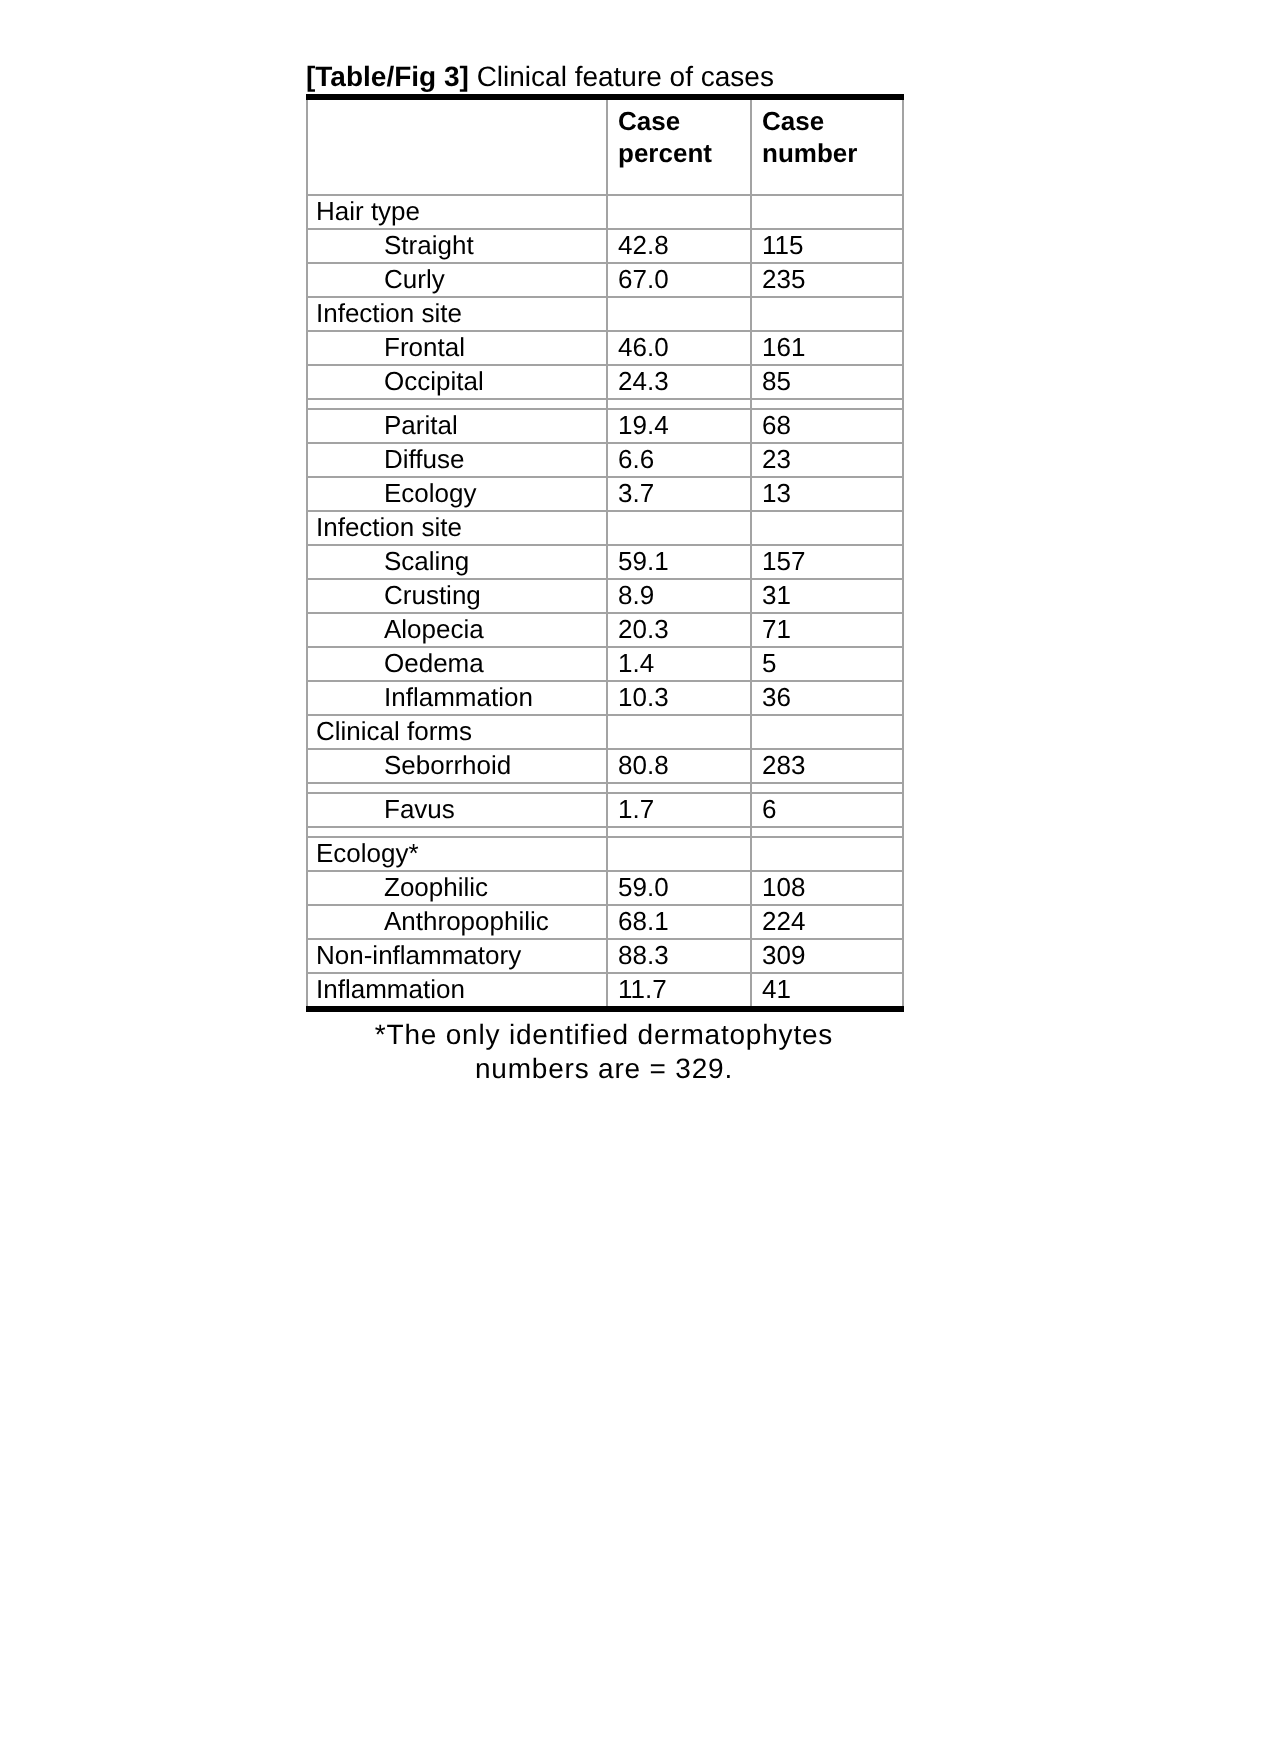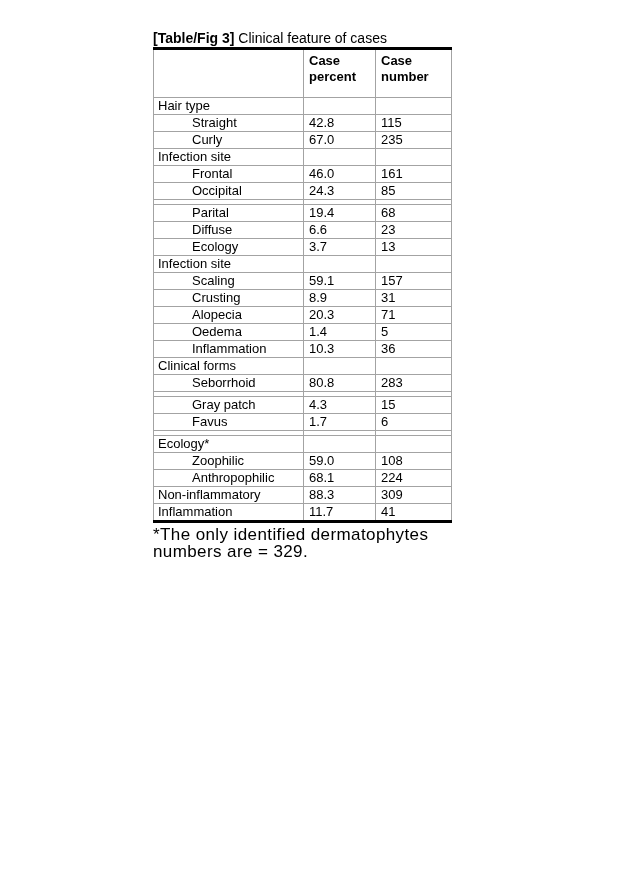--- a/index.html
+++ b/index.html
@@ -68,23 +68,24 @@
   .data-table td.toplevel {
     padding-left: 4px;
   }
   .data-table tr.spacer td {
     height: 4px;
     line-height: 4px;
     padding: 0;
   }
   .footnote {
     margin-top: 3px;
-    font-size: 17px;
+    font-size: 14px;
     line-height: 17px;
     letter-spacing: 0.4px;
+    text-align: center;
   }
 </style>
 </head>
 <body>
 
 <div class="figure">
 
   <div class="fig-title">
     <span class="tag">[Table/Fig 3]</span>
     <span>Clinical feature of cases</span>
@@ -193,25 +194,20 @@
           <td class="item">Seborrhoid</td>
           <td>80.8</td>
           <td>283</td>
         </tr>
         <tr class="spacer">
           <td></td>
           <td></td>
           <td></td>
         </tr>
         <tr>
-          <td class="item">Gray patch</td>
-          <td>4.3</td>
-          <td>15</td>
-        </tr>
-        <tr>
           <td class="item">Favus</td>
           <td>1.7</td>
           <td>6</td>
         </tr>
         <tr class="spacer">
           <td></td>
           <td></td>
           <td></td>
         </tr>
         <tr>

